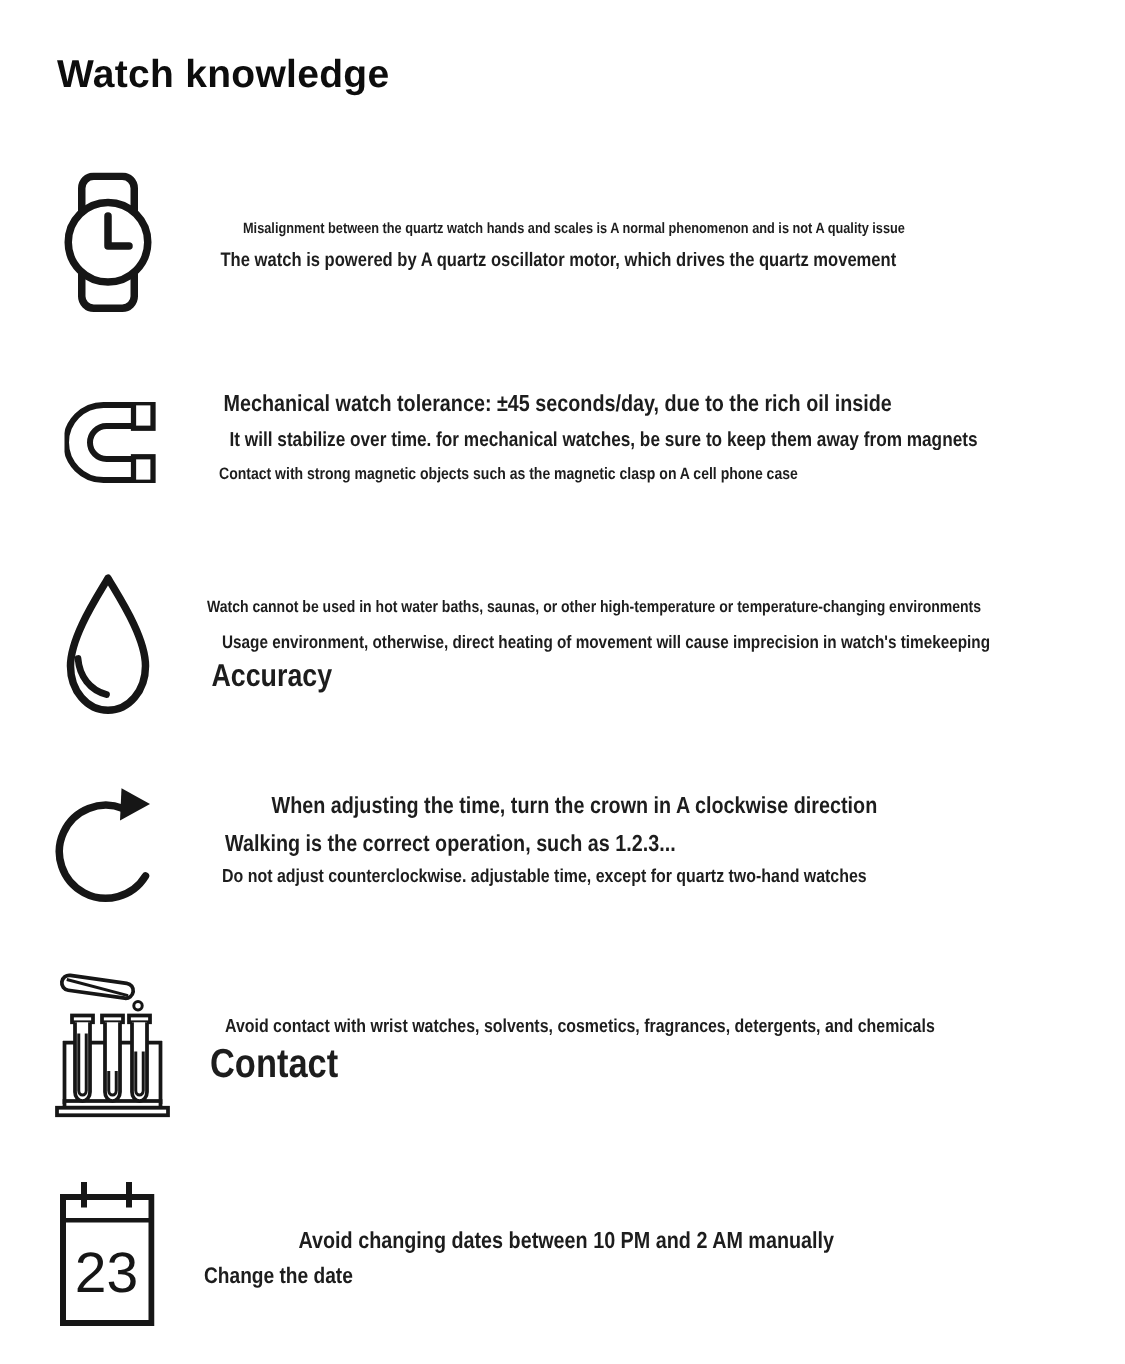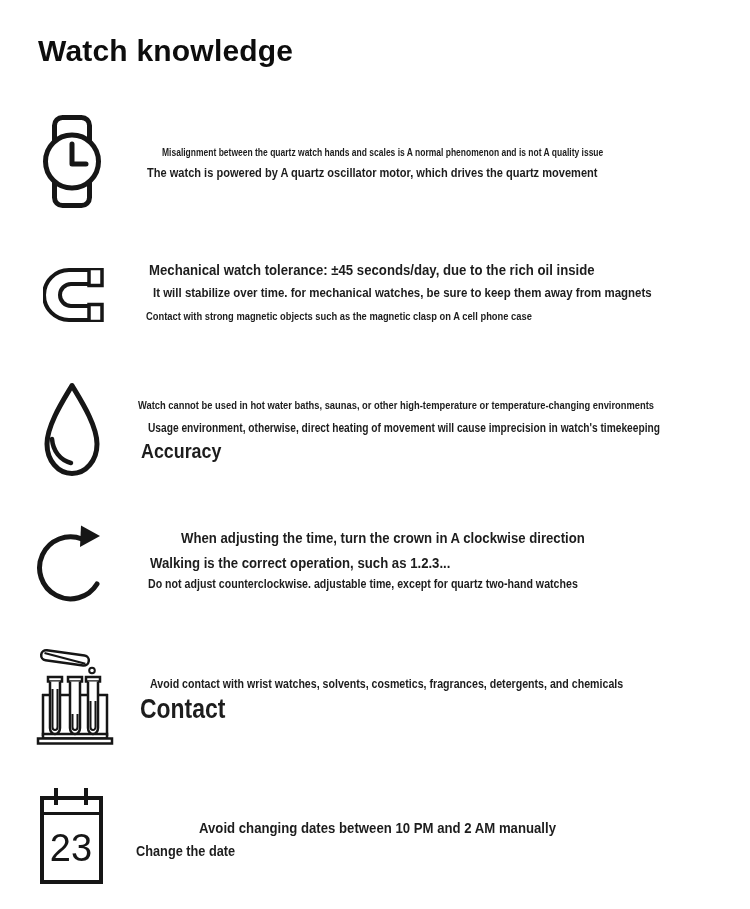--- a/index.html
+++ b/index.html
@@ -2,21 +2,21 @@
 <html><head>
 <meta charset="utf-8">
 <style>
   html,body{margin:0;padding:0;background:#ffffff;}
   .canvas{
     position:relative;width:750px;height:909px;background:#ffffff;overflow:hidden;
     font-family:"Liberation Sans",sans-serif;color:#1f1f1f;
   }
   .title{
     position:absolute;left:38px;top:34px;margin:0;
-    font-size:30px;font-weight:700;color:#0d0d0d;letter-spacing:0.2px;white-space:nowrap;text-align:right;
+    font-size:26px;font-weight:700;color:#0d0d0d;letter-spacing:0.2px;white-space:nowrap;text-align:right;
   }
   .line{
     position:absolute;white-space:nowrap;font-weight:700;line-height:1;
     transform:scaleX(0.85);transform-origin:0 50%;color:#1d1d1d;
   }
   .icon{position:absolute;display:block;}
   .icon-watch{left:42px;top:115px;}
   .icon-magnet{left:43px;top:268px;}
   .icon-drop{left:38px;top:382px;}
   .icon-arrow{left:36px;top:521px;}

